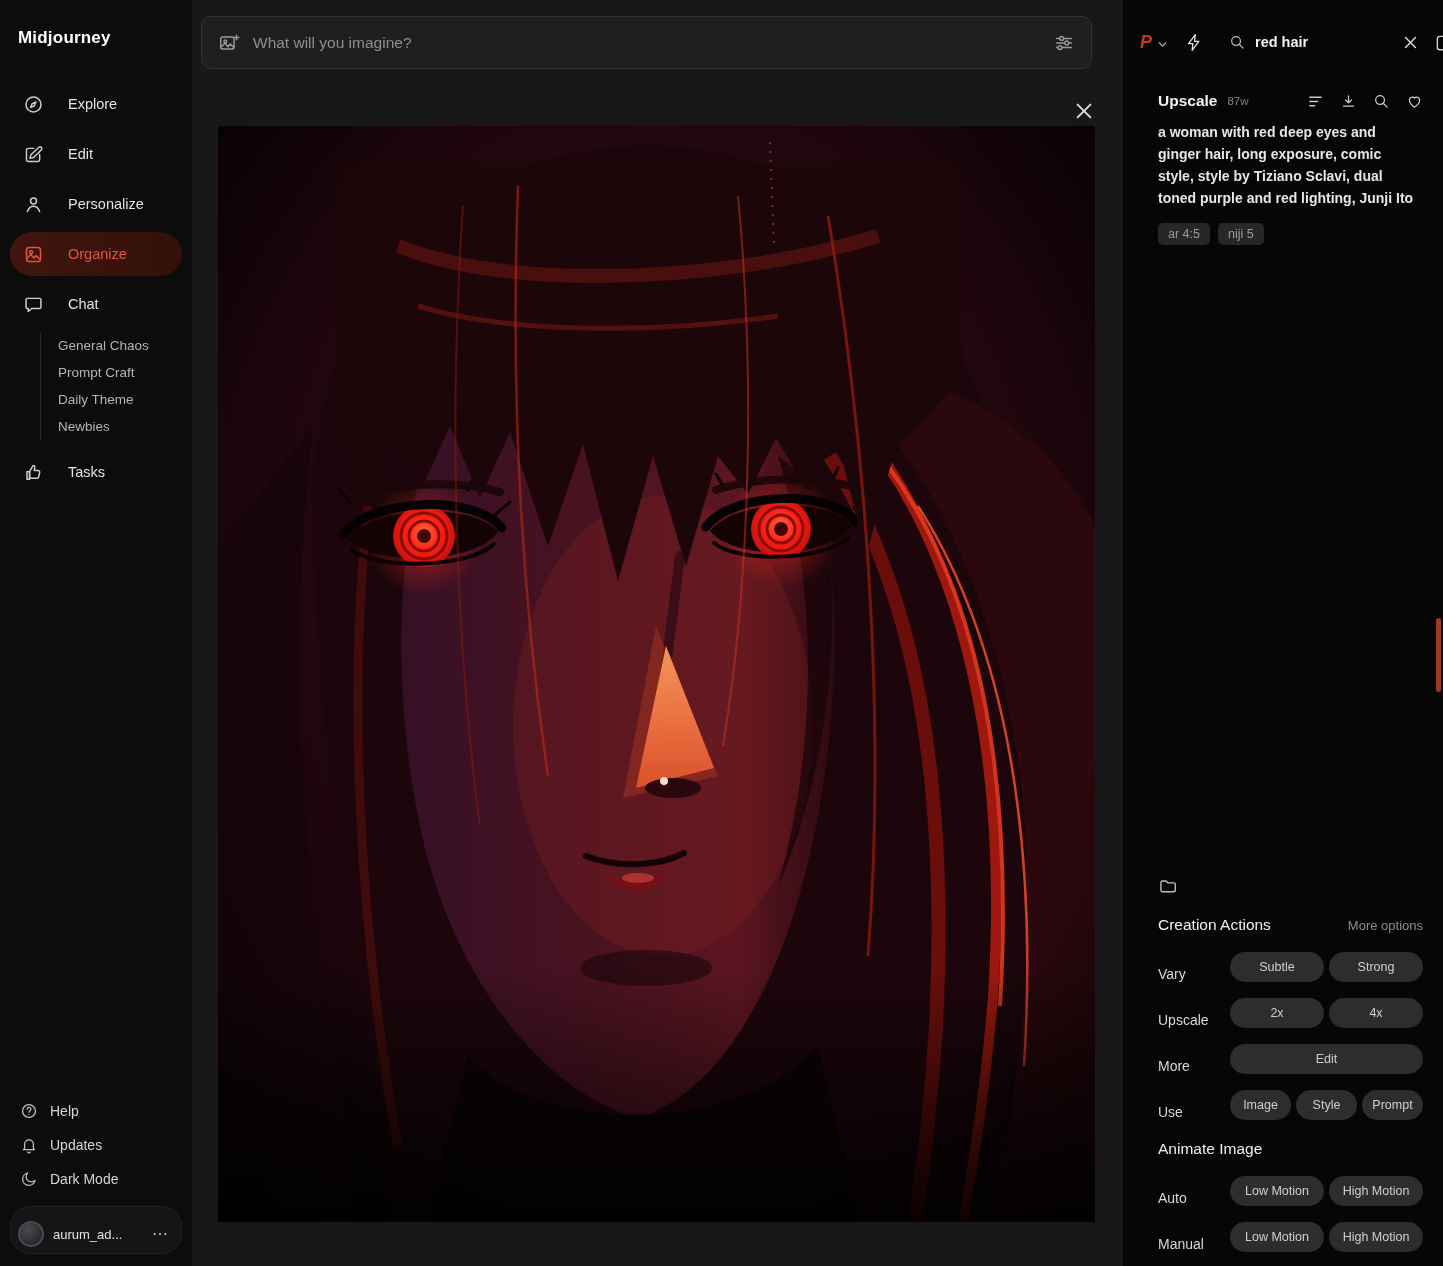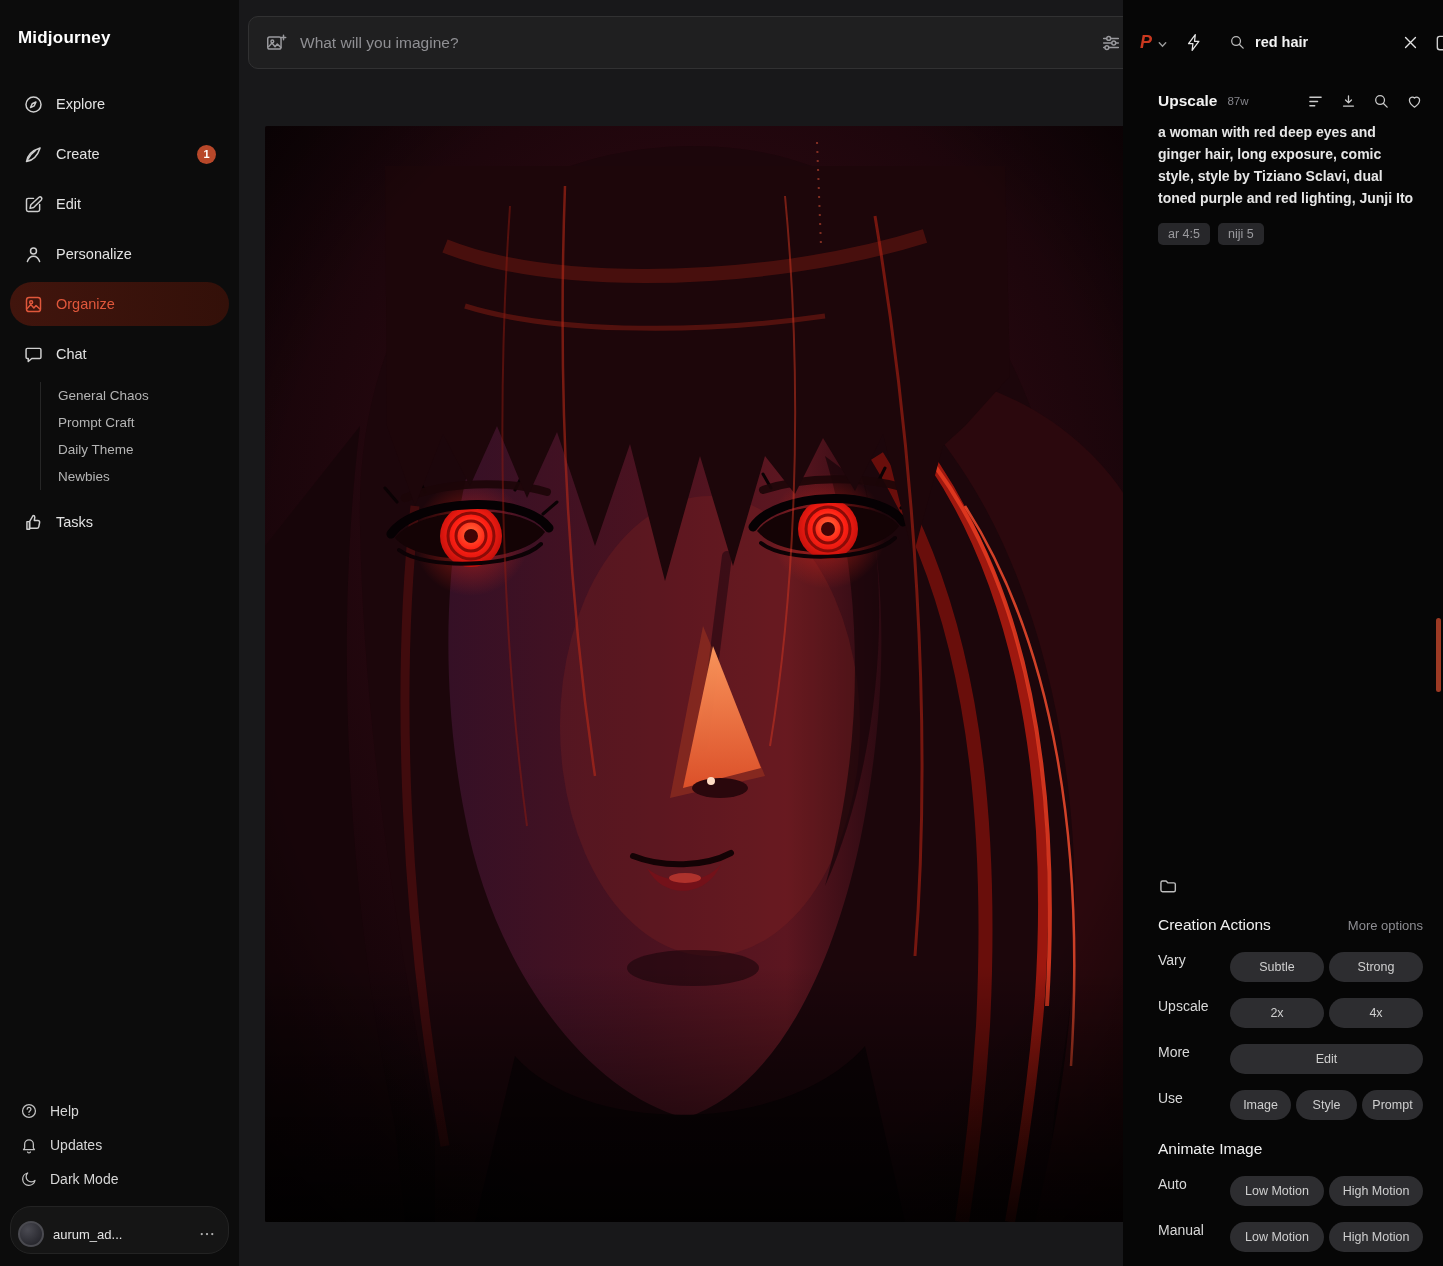--- a/index.html
+++ b/index.html
@@ -1,23 +1,23 @@
 <!DOCTYPE html>
 <html><head>
 <meta charset="utf-8">
 <style>
   * { margin:0; padding:0; box-sizing:border-box; }
   html,body { width:1443px; height:1266px; overflow:hidden; background:#000; }
   body { font-family:"Liberation Sans", sans-serif; color:#e8e8e8; font-size:14px; }
   .app { display:flex; width:100%; height:100%; }
 
   
-  .sidebar { width:239px; flex:none; background:#0c0c0c; display:flex; flex-direction:column; padding:14px 10px 12px; position:relative; }
+  .sidebar { width:192px; flex:none; background:#0c0c0c; display:flex; flex-direction:column; padding:14px 10px 12px; position:relative; }
   .brand { font-size:17px; font-weight:700; letter-spacing:.2px; color:#fff; margin:14px 0 34px 8px; cursor:pointer; }
-  .nav-item { display:flex; align-items:center; gap:12px; height:44px; padding:0 13px; border-radius:22px; color:#e2e2e2; font-size:14.5px; font-weight:500; cursor:pointer; margin-bottom:6px; }
+  .nav-item { display:flex; align-items:center; gap:24px; height:44px; padding:0 13px; border-radius:22px; color:#e2e2e2; font-size:14.5px; font-weight:500; cursor:pointer; margin-bottom:6px; }
   .nav-item .icn { width:21px; height:21px; flex:none; color:#cfcfcf; display:flex; align-items:center; justify-content:center; }
   .nav-item.active { background:linear-gradient(90deg,#41150d,#331009); color:#e0573b; }
   .nav-item.active .icn { color:#e0573b; }
   .badge { margin-left:auto; width:19px; height:19px; border-radius:50%; background:#b8482a; color:#fff; font-size:11px; font-weight:700; display:flex; align-items:center; justify-content:center; }
   .chat-channels { margin:2px 0 10px 30px; border-left:1px solid #262626; padding-left:17px; }
   .channel { height:27px; display:flex; align-items:center; font-size:13.5px; color:#b4b4b4; cursor:pointer; }
   .sidebar-footer { margin-top:auto; }
   .foot-item { display:flex; align-items:center; gap:12px; height:34px; padding:0 10px; color:#d6d6d6; font-size:14px; cursor:pointer; }
   .foot-item .icn { width:18px; height:18px; color:#c2c2c2; display:flex; align-items:center; justify-content:center; }
   .user-row { margin-top:10px; display:flex; align-items:center; gap:9px; background:#151515; border:1px solid #232323; border-radius:21px; padding:14px 12px 6px 7px; cursor:pointer; }
@@ -57,21 +57,21 @@
   .header-icons { margin-left:auto; display:flex; gap:16px; }
   .header-icons .icn { width:17px; height:17px; color:#cacaca; cursor:pointer; }
   .prompt { margin-top:11px; font-size:14px; line-height:22px; font-weight:600; color:#e6e6e6; max-width:256px; }
   .tags { margin-top:14px; display:flex; gap:8px; }
   .tag { background:#27272a; color:#9a9a9e; font-size:12.5px; padding:4px 10px; border-radius:5px; cursor:pointer; }
   .grow { flex:1; }
   .folder { width:20px; height:20px; color:#bdbdbd; margin-bottom:20px; cursor:pointer; }
   .section-head { display:flex; align-items:baseline; margin-bottom:18px; }
   .section-title { font-size:15.5px; font-weight:400; color:#f0f0f0; }
   .more-opts { margin-left:auto; font-size:13px; color:#8d8d92; cursor:pointer; }
-  .action-row { display:flex; align-items:flex-start; margin-bottom:16px; }
+  .action-row { display:flex; align-items:flex-end; margin-bottom:16px; }
   .row-label { font-size:14px; color:#d8d8d8; }
   .row-buttons { margin-left:auto; display:flex; gap:5px; width:193px; }
   .pill-btn { flex:1; height:30px; background:#2d2d30; border:none; border-radius:16px; color:#cfcfcf; font-size:12.5px; font-family:inherit; cursor:pointer; white-space:nowrap; }
   .animate-head { margin-top:4px; }
   .scroll-thumb { position:absolute; right:2px; top:618px; width:5px; height:74px; border-radius:3px; background:#9c3a24; }
 </style>
 </head>
 <body>
 
 <div class="app">
@@ -83,30 +83,20 @@
       <div class="nav-item">
         <span class="icn">
           <svg viewBox="0 0 24 24" fill="none" stroke="currentColor" stroke-width="1.7" stroke-linejoin="round">
               <circle cx="12" cy="12" r="8.6"></circle>
               <path d="M14.8 9.2l-1.9 4.3-4.3 1.9 1.9-4.3z"></path>
             </svg>
         </span>
         <span>Explore</span>
       </div>
 
-      <div class="nav-item">
-        <span class="icn">
-          <svg viewBox="0 0 24 24" fill="none" stroke="currentColor" stroke-width="1.7" stroke-linecap="round" stroke-linejoin="round">
-              <path d="M4 20c6-1 12.5-6 15.5-15.5C10 7.5 5 14 4 20z"></path>
-              <path d="M5.5 17.5c2-4 5-7.5 8.5-10"></path>
-            </svg>
-        </span>
-        <span>Create</span>
-        <span class="badge">1</span>
-      </div>
 
       <div class="nav-item">
         <span class="icn">
           <svg viewBox="0 0 24 24" fill="none" stroke="currentColor" stroke-width="1.7" stroke-linecap="round" stroke-linejoin="round">
               <path d="M12 5H6a2 2 0 0 0-2 2v11a2 2 0 0 0 2 2h11a2 2 0 0 0 2-2v-6"></path>
               <path d="M18.3 3.7a2 2 0 0 1 2.8 2.8L12.2 15.4 8 16.4l1-4.2z"></path>
             </svg>
         </span>
         <span>Edit</span>
       </div>

